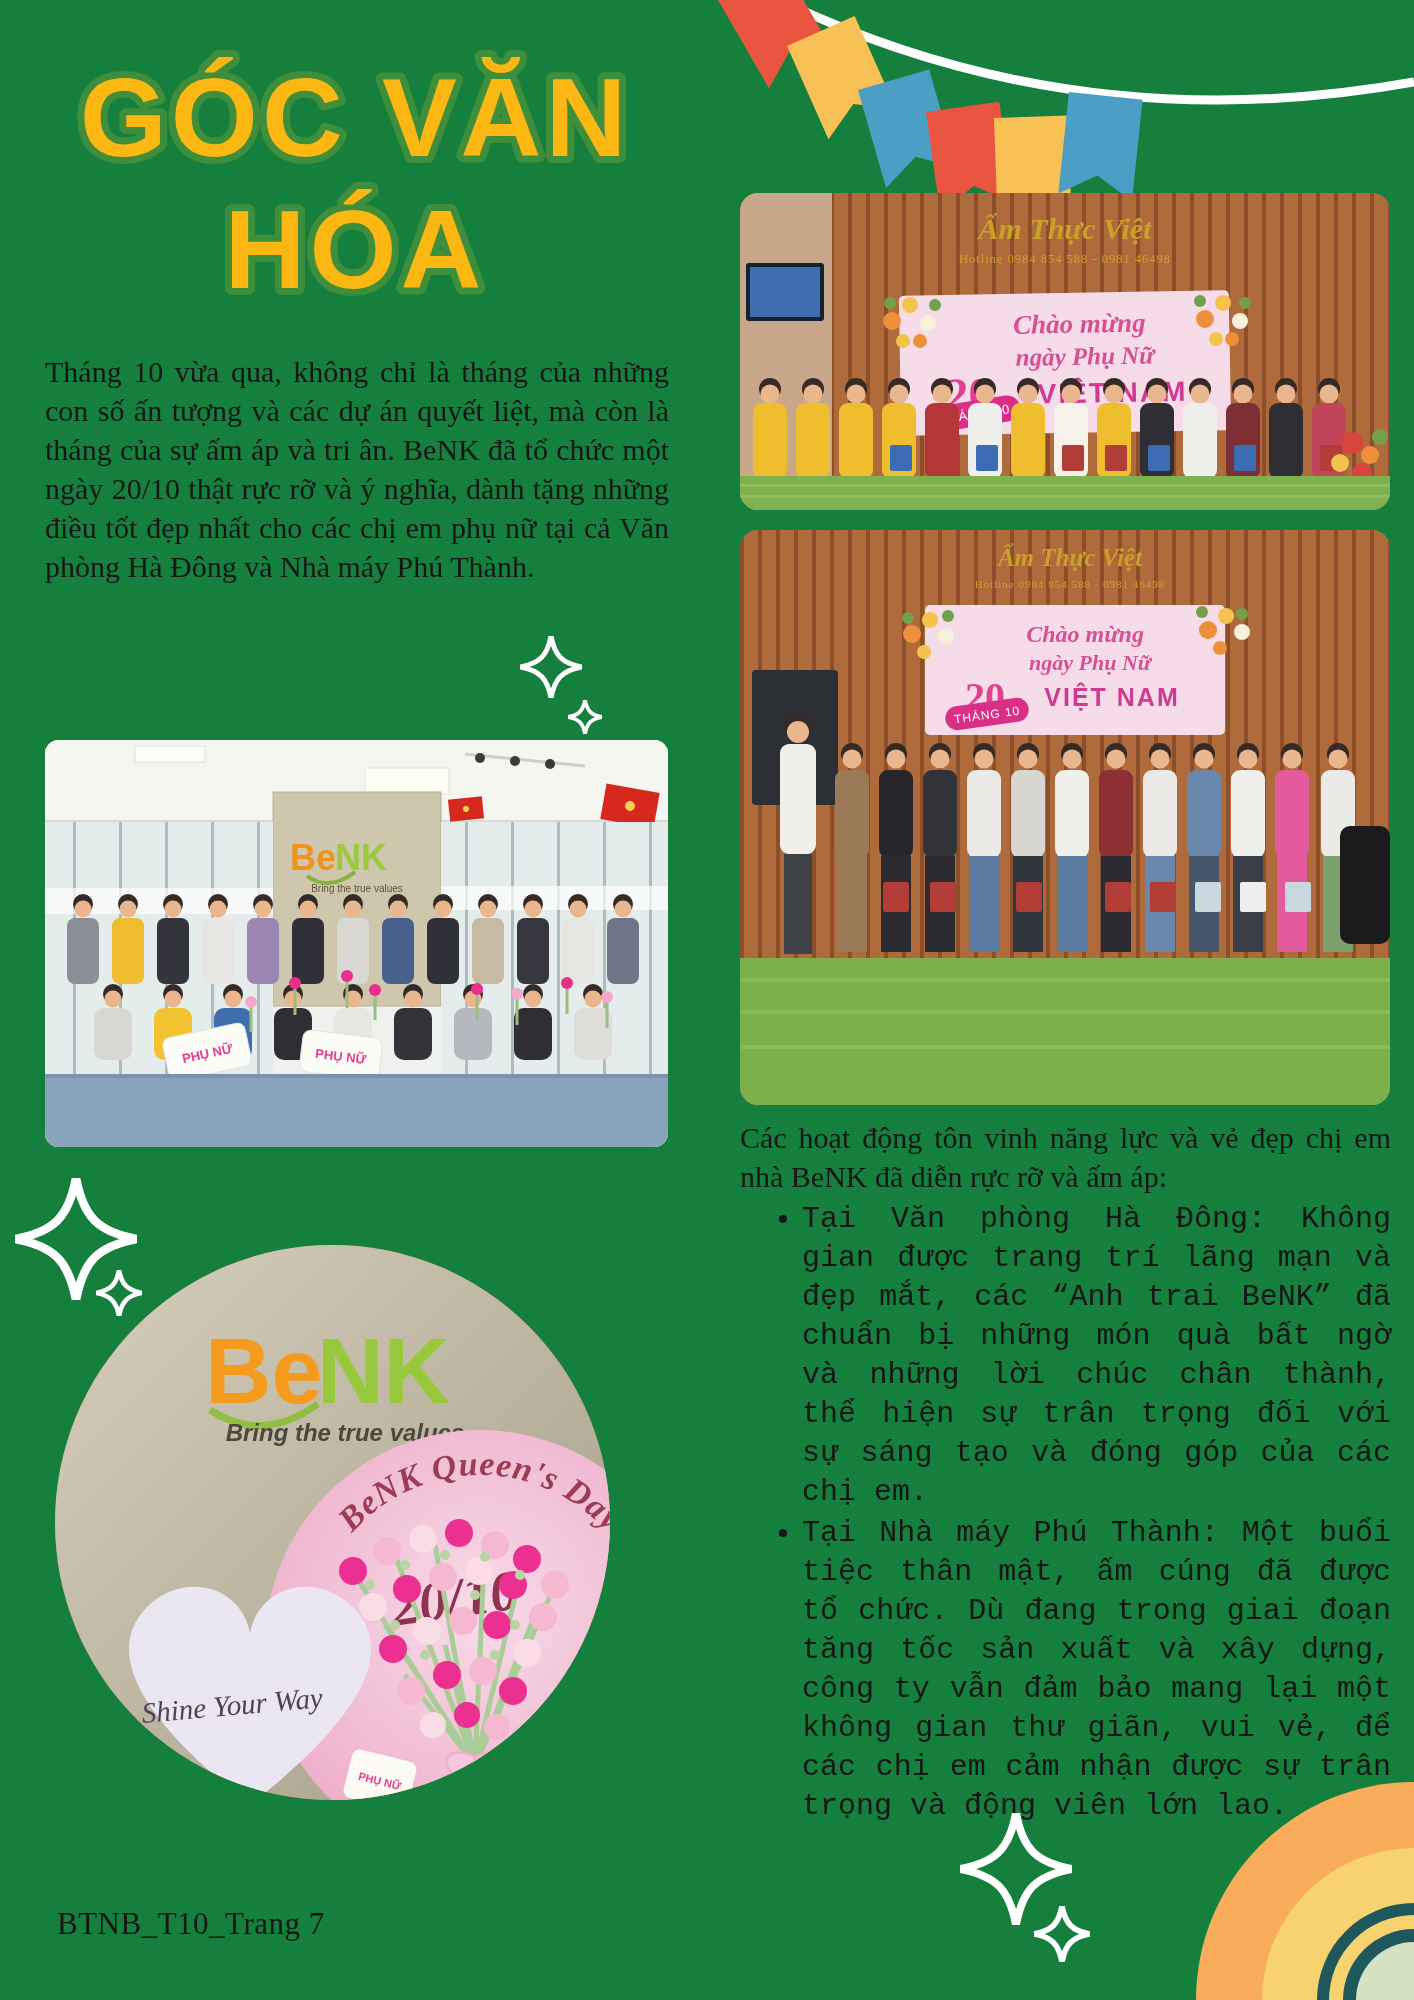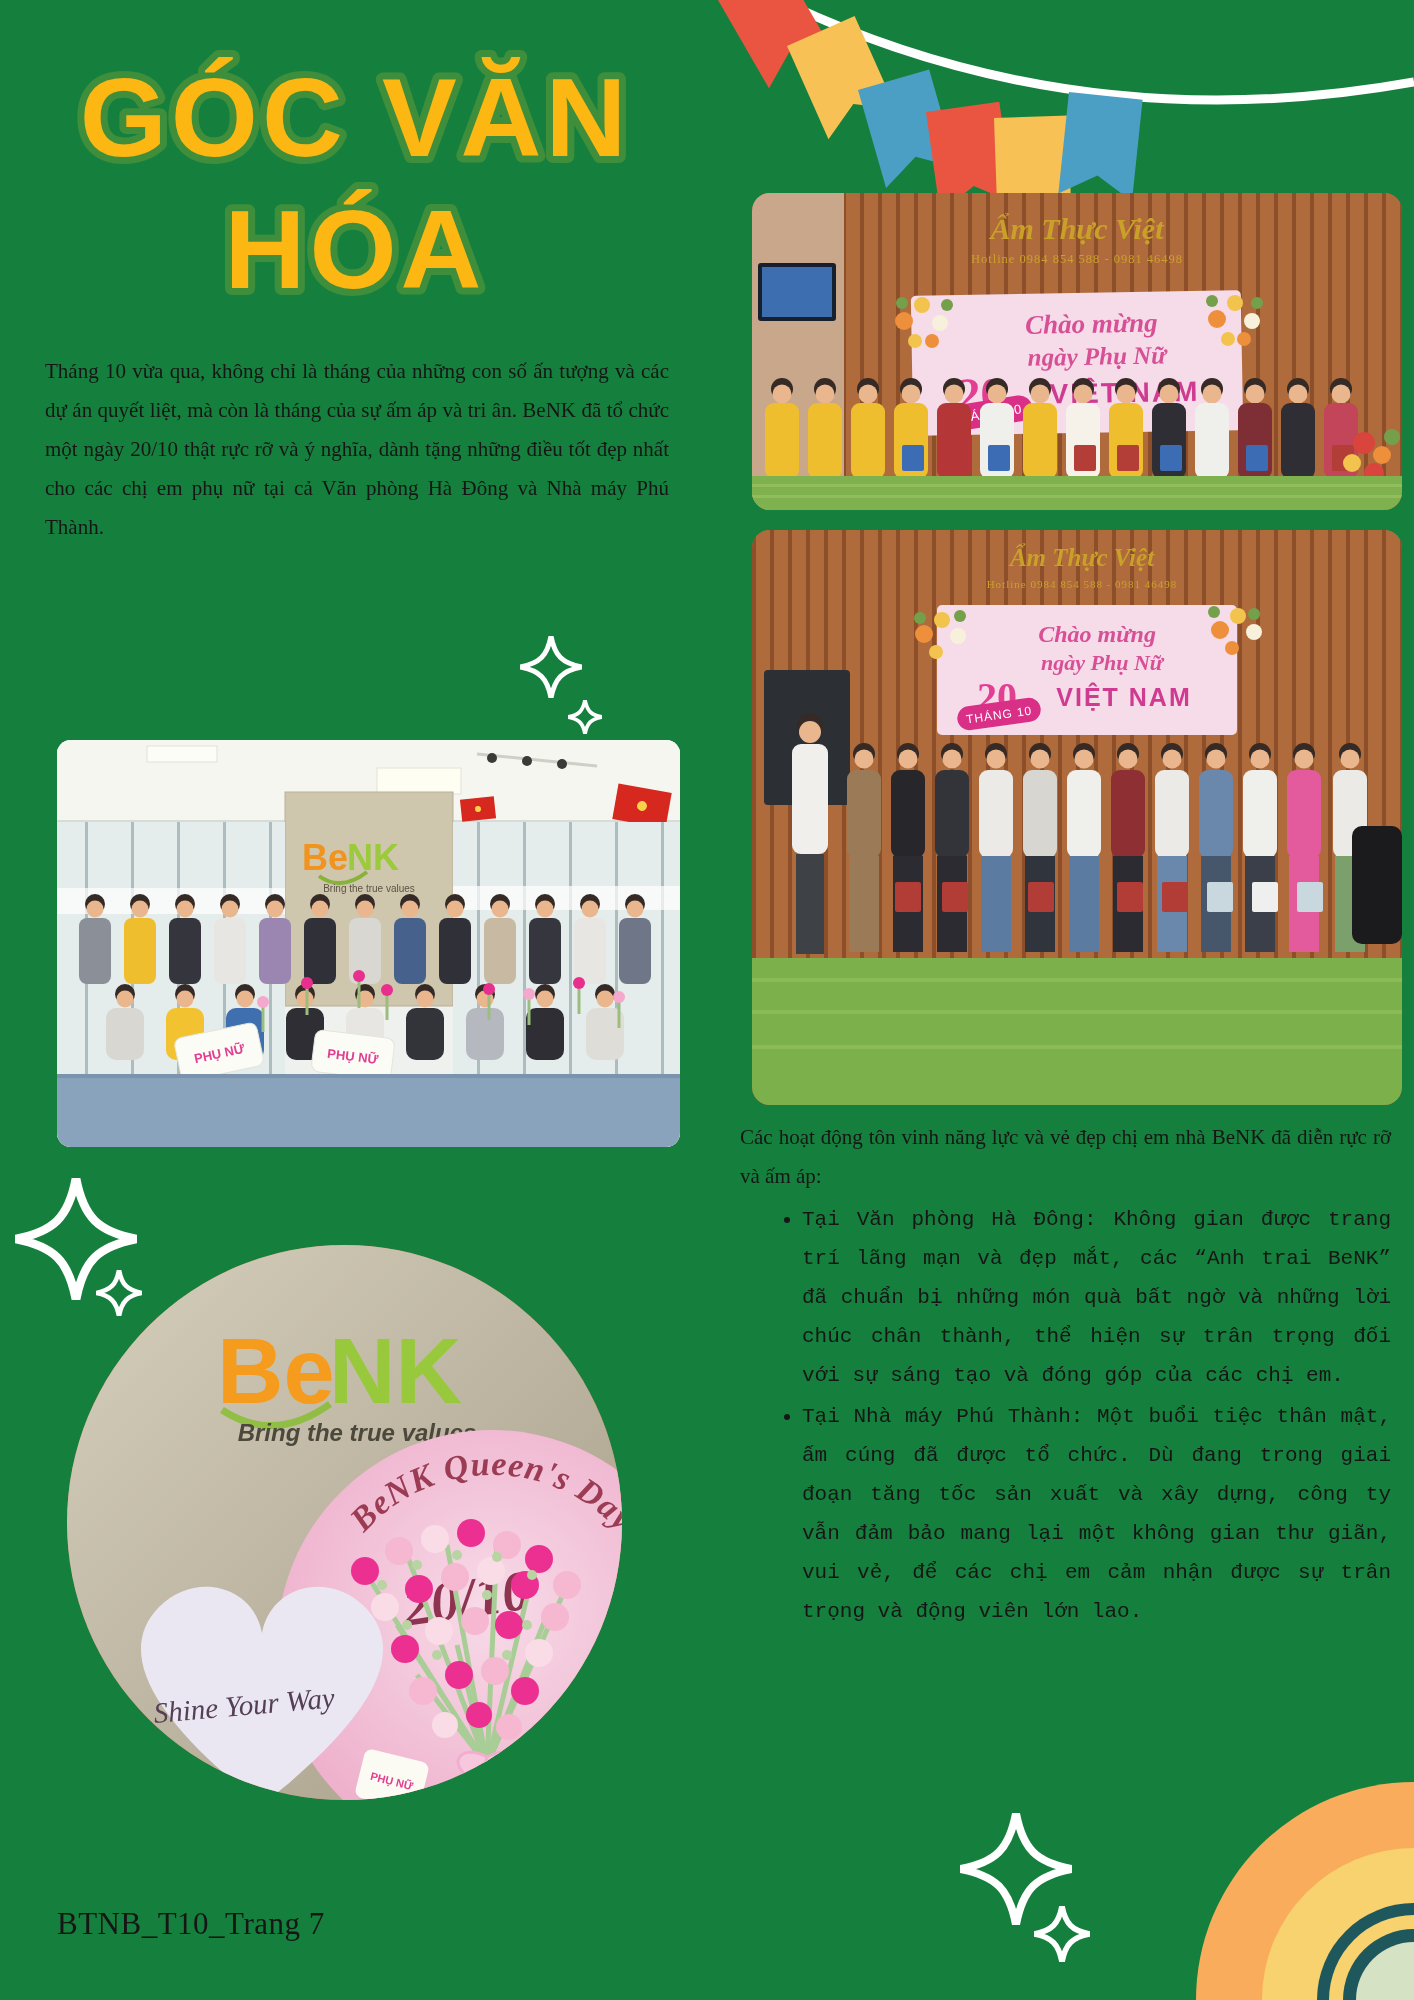--- a/index.html
+++ b/index.html
@@ -1,20 +1,20 @@
 <!DOCTYPE html>
 <html><head>
 <meta charset="utf-8">
 <style>
   html,body{margin:0;padding:0;}
   .page{position:relative;width:1414px;height:2000px;background:#15803d;overflow:hidden;
         font-family:"Liberation Serif",serif;color:#161616;}
   .abs{position:absolute;}
-  .para{text-align:justify;font-size:21px;line-height:39px;}
-  .photo{position:absolute;overflow:hidden;background:#b06b3c;margin-left:12px;}
+  .para{text-align:justify;font-size:30px;line-height:39px;}
+  .photo{position:absolute;overflow:hidden;background:#b06b3c;}
   .photo svg{display:block;width:100%;height:100%;}
   .round18{border-radius:18px;}
   .round14{border-radius:14px;}
   .circle{border-radius:50%;}
   ul.acts{margin:4px 0 0 0;padding-left:62px;}
   ul.acts li{margin:0 0 2px 0;font-family:Liberation Mono, monospace;}
   .footer{font-size:31px;letter-spacing:.5px;}
   .sans{font-family:"Liberation Sans",sans-serif;}
 </style>
 </head>

